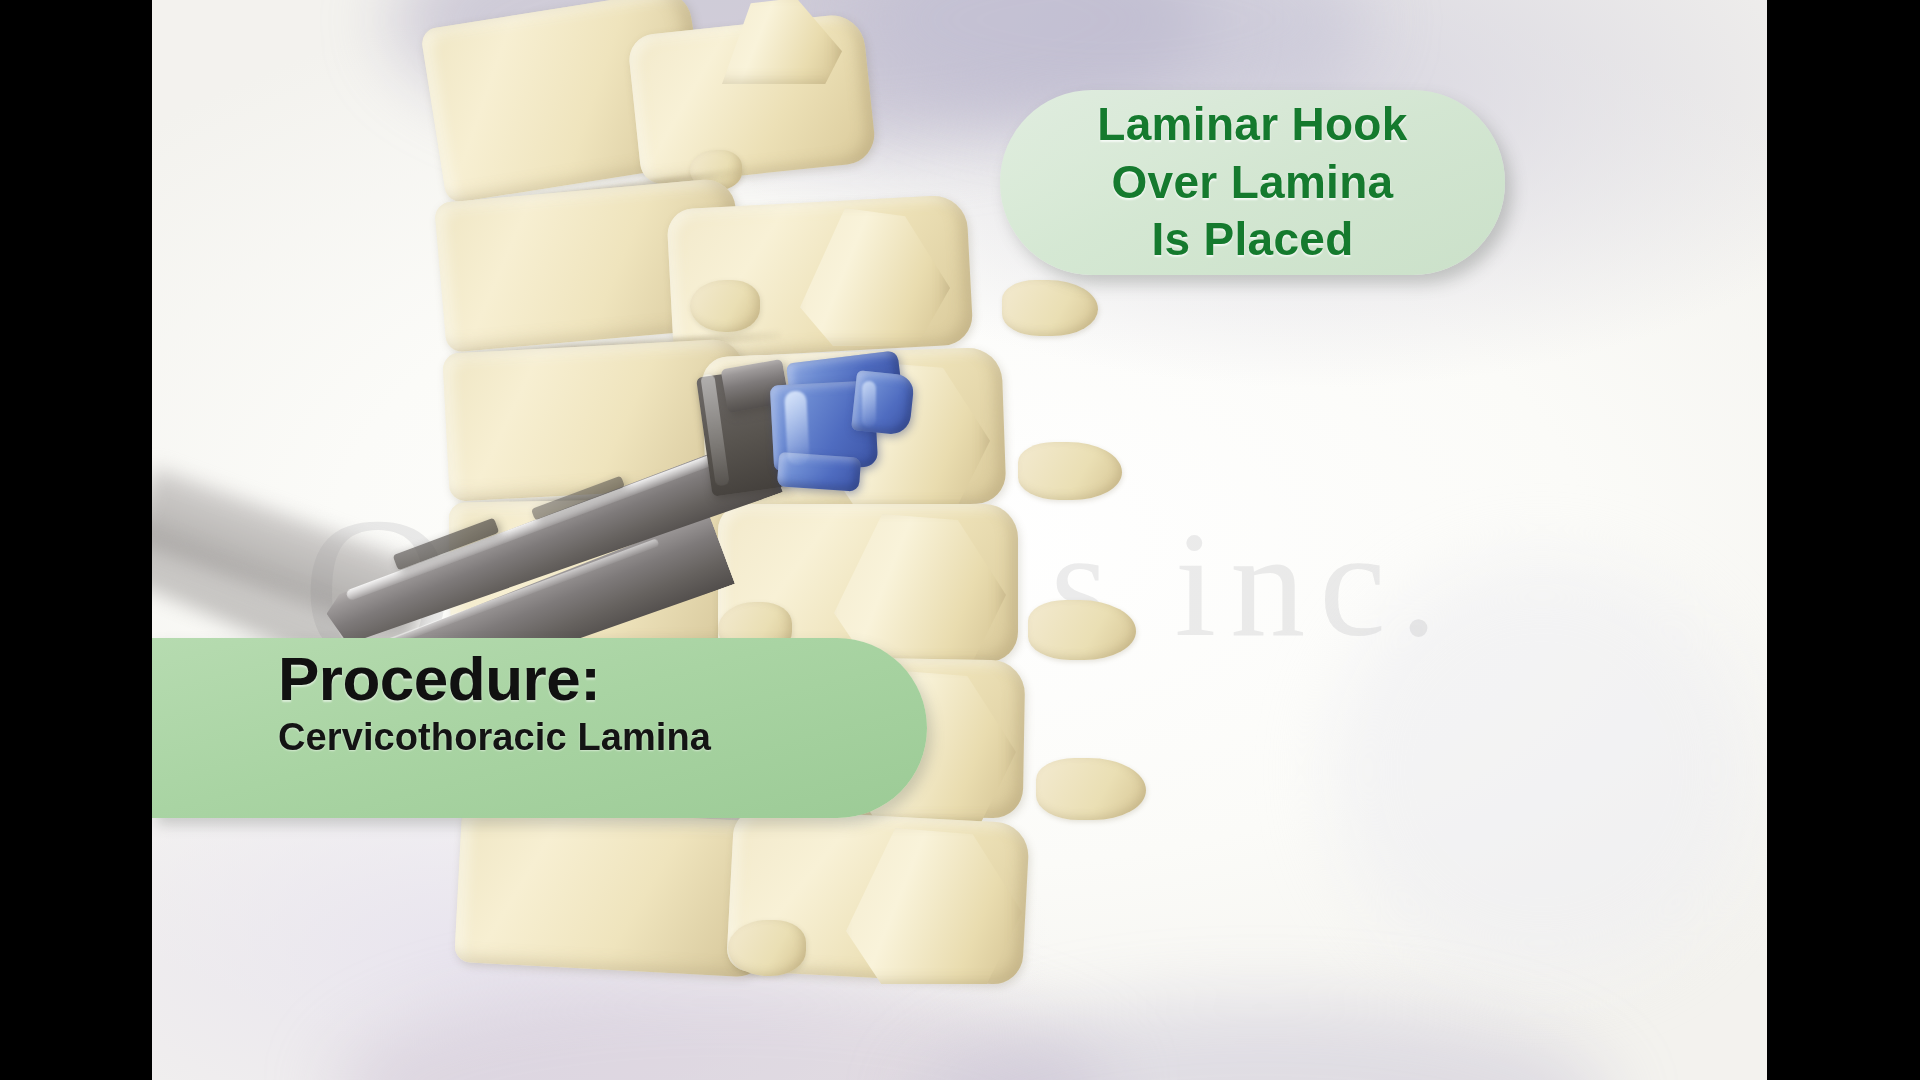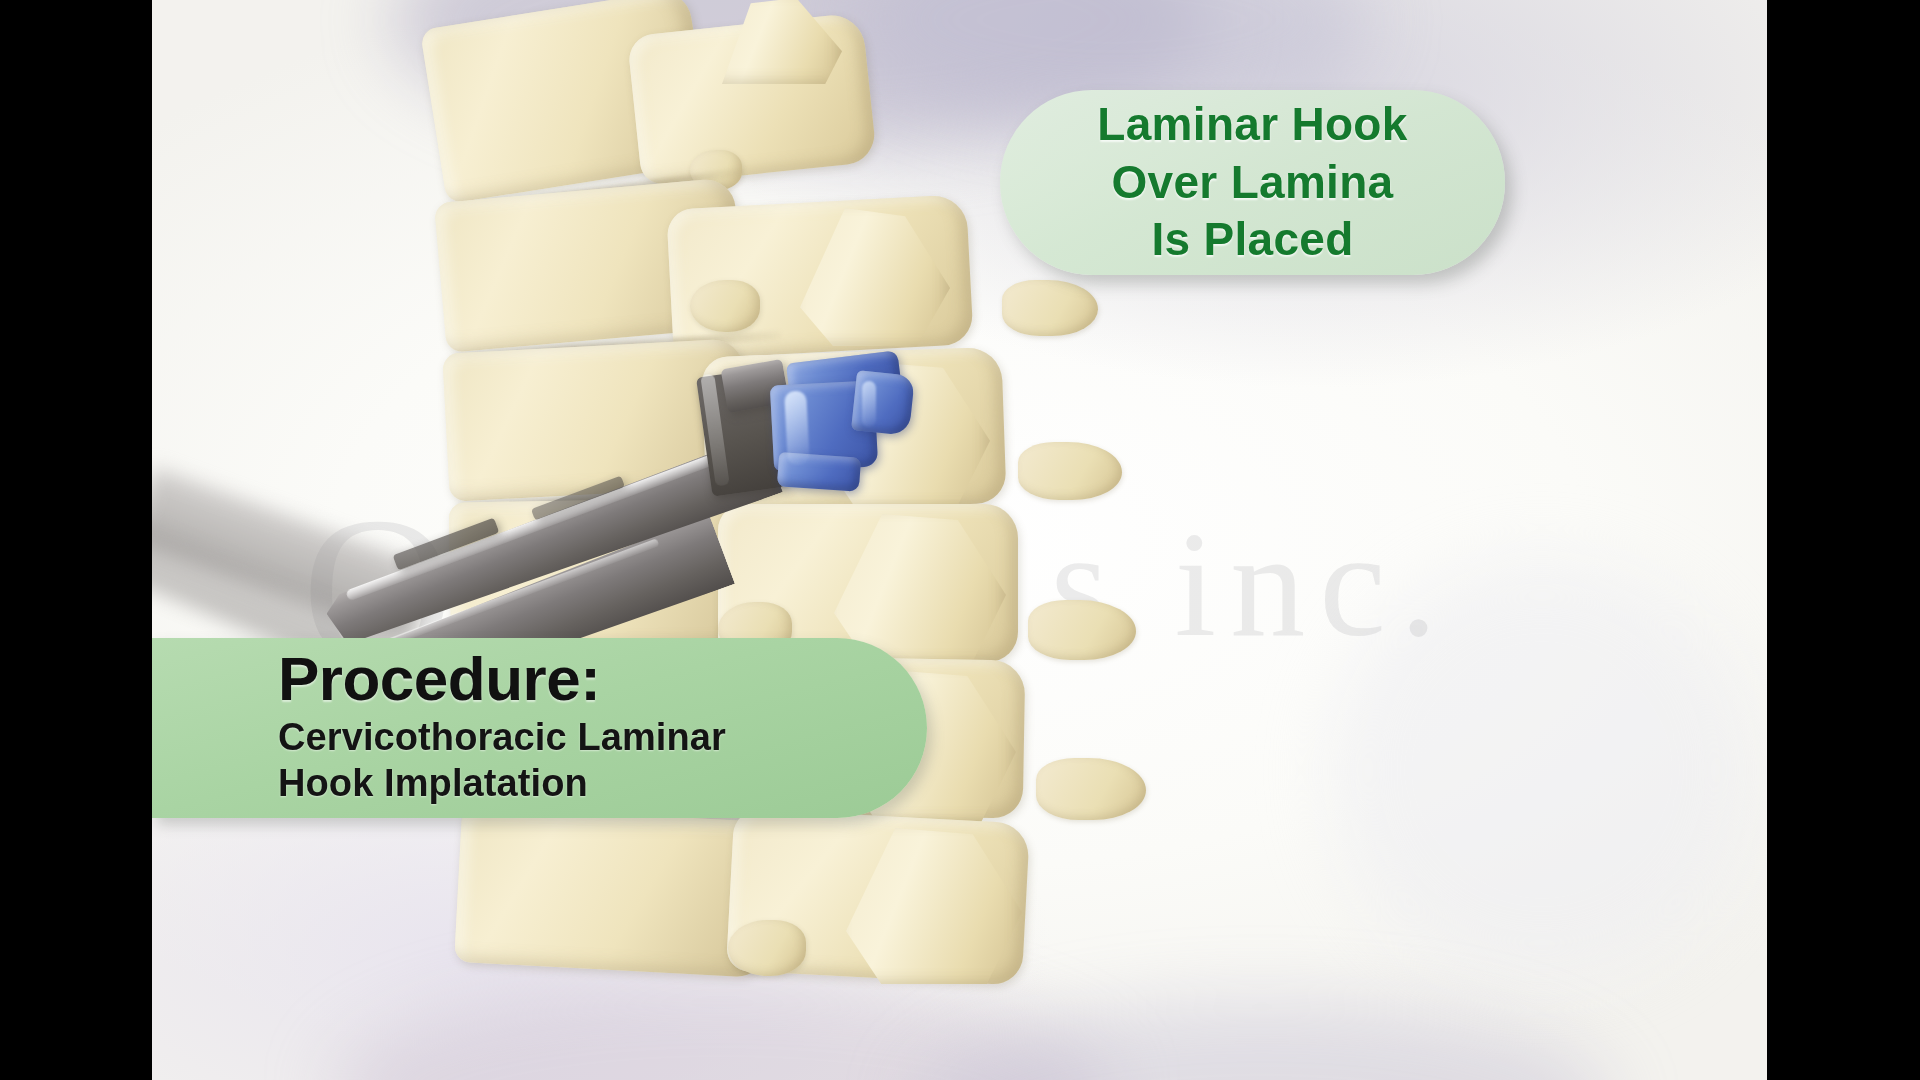--- a/index.html
+++ b/index.html
@@ -259,22 +259,21 @@
     </div>
 
     <div id="callout">
       <div class="cline">Laminar Hook</div>
       <div class="cline">Over Lamina</div>
       <div class="cline">Is Placed</div>
     </div>
 
     <div id="banner">
       <div class="btitle">Procedure:</div>
-      <div class="bsub">Cervicothoracic Laminar</div>
-      <div class="bsub">Hook Implatation</div>
+      <div class="bsub">Cervicothoracic Lamina</div>
     </div>
 
   </div>
 
   <div class="bar" id="barL"></div>
   <div class="bar" id="barR"></div>
 
 </div>
 
 </body></html>

